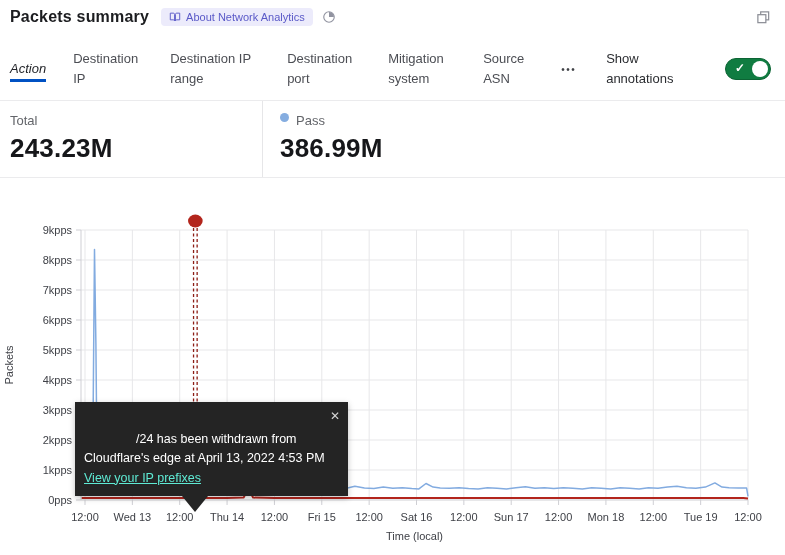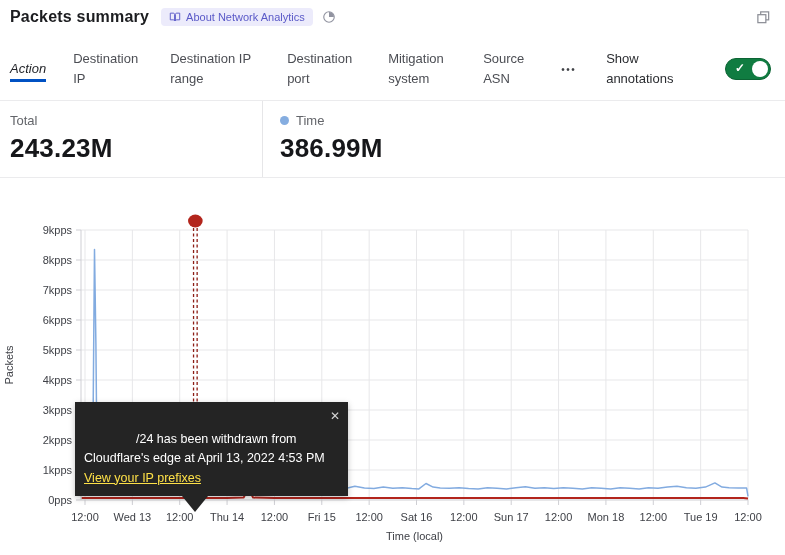--- a/index.html
+++ b/index.html
@@ -41,37 +41,37 @@
   .toggle .check { position:absolute; left:9px; top:2px; color:#fff; font-size:12px; font-weight:700; }
   .toggle .knob { position:absolute; right:2px; top:2px; width:16px; height:16px; border-radius:50%; background:#fff; }
 
   
   .stats { position:absolute; top:100px; left:0; right:0; height:78px;
            border-top:1px solid #ebebed; border-bottom:1px solid #ebebed; display:flex; }
   .stat { padding:12px 0 0 10px; }
   .stat:nth-child(1){ width:262px; }
   .stat:nth-child(2){ width:268px; border-left:1px solid #e6e6e8; padding-left:17px; }
   .stat:nth-child(3){ flex:1; border-left:1px solid #e6e6e8; padding-left:17px; }
-  .stat-label { display:flex; align-items:center; gap:7px; font-size:13px; color:#63656a; }
+  .stat-label { display:flex; gap:7px; font-size:13px; color:#63656a; }
   .dot { width:9px; height:9px; border-radius:50%; display:inline-block; }
   .stat-value { margin-top:5px; font-size:26px; font-weight:600; color:#16171a; letter-spacing:.2px; }
 
   
   .chart-wrap { position:absolute; top:195px; left:0; width:785px; height:360px; }
 
   
   .tooltip {
     position:absolute; left:75px; top:402px; width:273px; z-index:5;
     background:#242424; color:#fff; font-size:12.5px; line-height:1.55;
     padding:8px 12px 8px 9px;
     box-shadow:0 2px 6px rgba(0,0,0,.25);
   }
   .tooltip .ln1 { display:block; text-indent:52px;margin-top:20px; }
   .tooltip .ln2 { display:block; }
-  .tooltip a { color:#fde047; text-decoration:underline; cursor:pointer; }
+  .tooltip a { color:#5eead4; text-decoration:underline; cursor:pointer; }
   .tooltip .close { position:absolute; top:5px; right:8px; color:#d4d4d4; font-size:12px; cursor:pointer; }
   .tooltip .caret {
     position:absolute; left:107px; top:100%; width:0; height:0;
     border-left:13px solid transparent; border-right:13px solid transparent;
     border-top:16px solid #242424;
   }
 </style>
 </head>
 <body>
 
@@ -132,21 +132,21 @@
 <div class="stats">
   <div class="stat">
     <div class="stat-label">
       <span>Total</span>
     </div>
     <div class="stat-value">243.23M</div>
   </div>
   <div class="stat">
     <div class="stat-label">
       <span class="dot" style="background:#85ade0"></span>
-      <span>Time</span>
+      <span>Pass</span>
     </div>
     <div class="stat-value">386.99M</div>
   </div>
 </div>
 
 <div class="chart-wrap">
   <svg id="chart-svg" width="785" height="360">
       <g>
         <line x1="81" y1="275" x2="748" y2="275" stroke="#e7e7e9" stroke-width="1"></line>
         <line x1="81" y1="245" x2="748" y2="245" stroke="#e7e7e9" stroke-width="1"></line>

